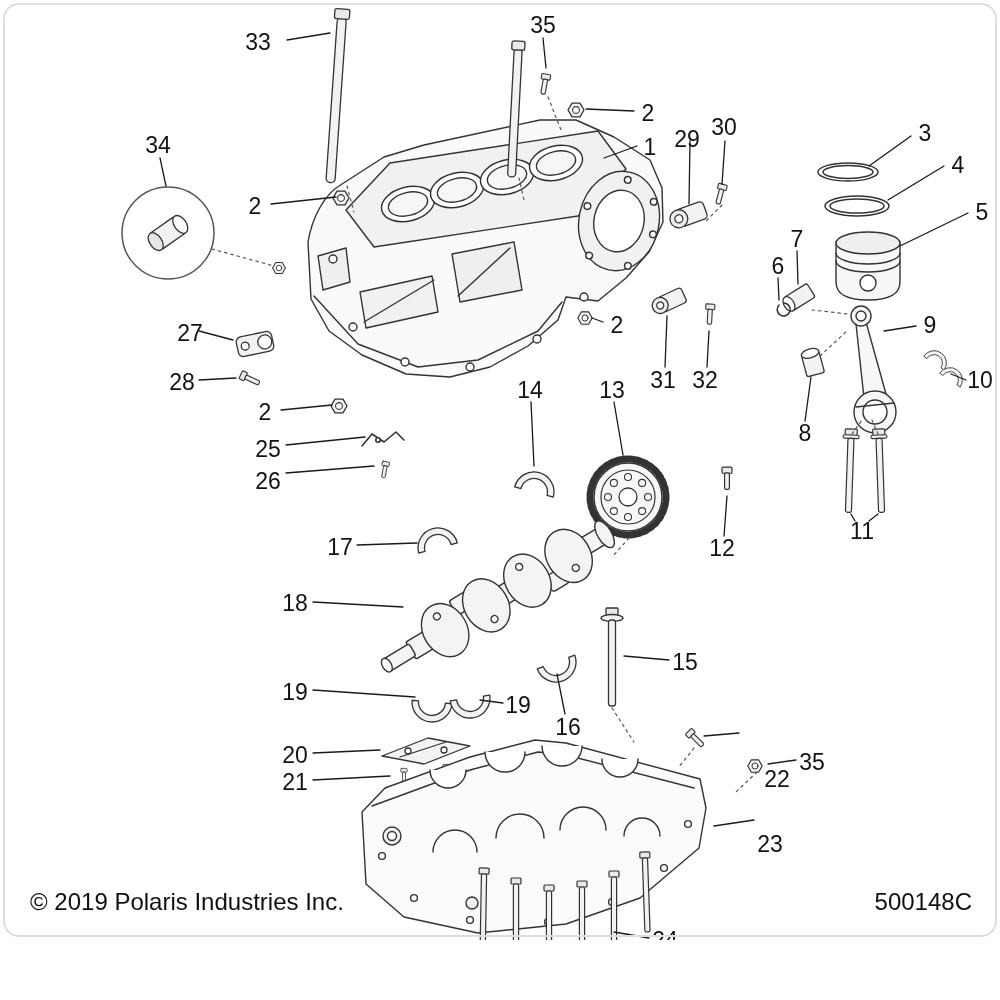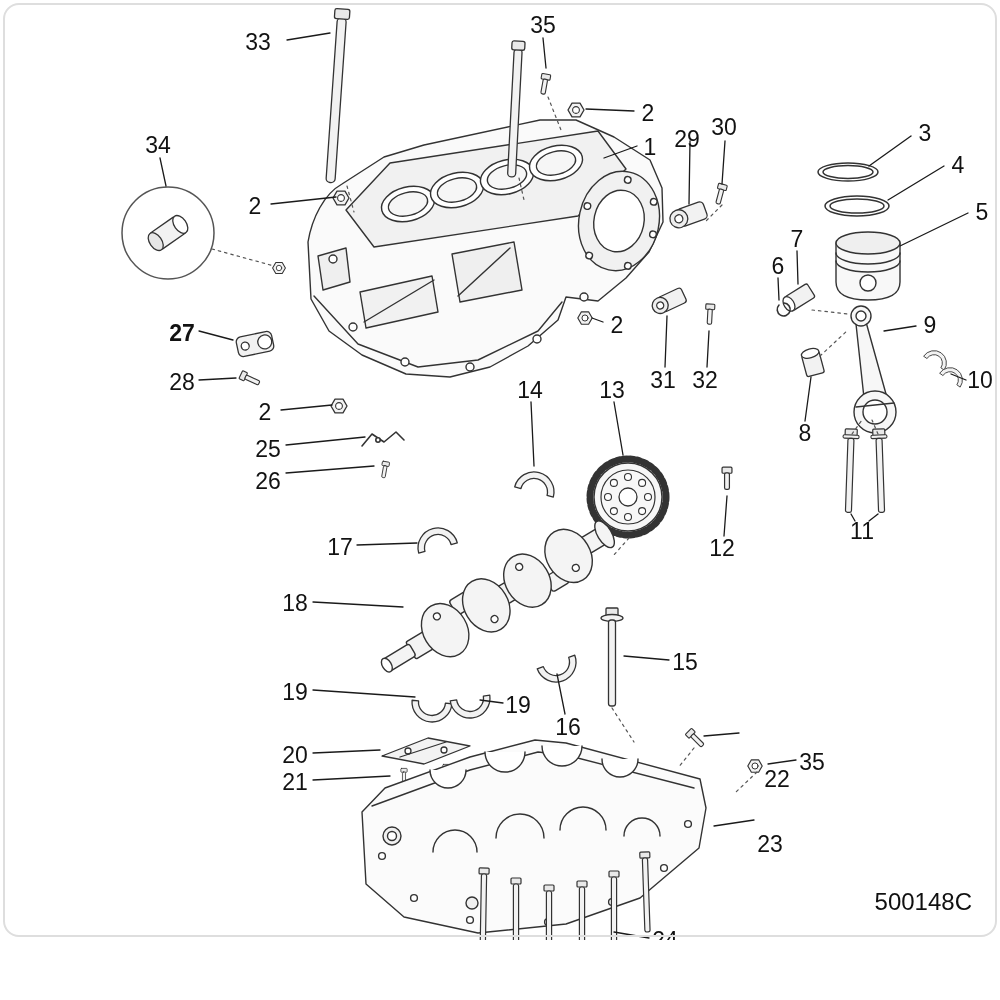--- a/index.html
+++ b/index.html
@@ -346,21 +346,21 @@
       <div class="part-label" style="left: 724px; top: 127px;">30</div>
       <div class="part-label" style="left: 925px; top: 133px;">3</div>
       <div class="part-label" style="left: 958px; top: 165px;">4</div>
       <div class="part-label" style="left: 982px; top: 212px;">5</div>
       <div class="part-label" style="left: 158px; top: 145px;">34</div>
       <div class="part-label" style="left: 255px; top: 206px;">2</div>
       <div class="part-label" style="left: 797px; top: 239px;">7</div>
       <div class="part-label" style="left: 778px; top: 266px;">6</div>
       <div class="part-label" style="left: 930px; top: 325px;">9</div>
       <div class="part-label" style="left: 980px; top: 380px;">10</div>
-      <div class="part-label" style="left: 182px; top: 333px; font-weight: bold;">27</div>
+      <div class="part-label" style="left: 190px; top: 333px;">27</div>
       <div class="part-label" style="left: 182px; top: 382px;">28</div>
       <div class="part-label" style="left: 617px; top: 325px;">2</div>
       <div class="part-label" style="left: 663px; top: 380px;">31</div>
       <div class="part-label" style="left: 705px; top: 380px;">32</div>
       <div class="part-label" style="left: 805px; top: 433px;">8</div>
       <div class="part-label" style="left: 265px; top: 412px;">2</div>
       <div class="part-label" style="left: 268px; top: 449px;">25</div>
       <div class="part-label" style="left: 268px; top: 481px;">26</div>
       <div class="part-label" style="left: 530px; top: 390px;">14</div>
       <div class="part-label" style="left: 612px; top: 390px;">13</div>
@@ -373,16 +373,17 @@
       <div class="part-label" style="left: 518px; top: 705px;">19</div>
       <div class="part-label" style="left: 568px; top: 727px;">16</div>
       <div class="part-label" style="left: 777px; top: 735px; margin-top: 44px;">22</div>
       <div class="part-label" style="left: 812px; top: 762px;">35</div>
       <div class="part-label" style="left: 295px; top: 755px;">20</div>
       <div class="part-label" style="left: 295px; top: 782px;">21</div>
       <div class="part-label" style="left: 770px; top: 822px; margin-top: 22px;">23</div>
       <div class="part-label" style="left: 665px; top: 940px;">24</div>
     </div>
 
+  <div id="copyright" class="footer-text">© 2019 Polaris Industries Inc.</div>
   <div id="part-code" class="footer-text">500148C</div>
 
   <div id="frame"></div>
 </div>
 
 </body></html>

